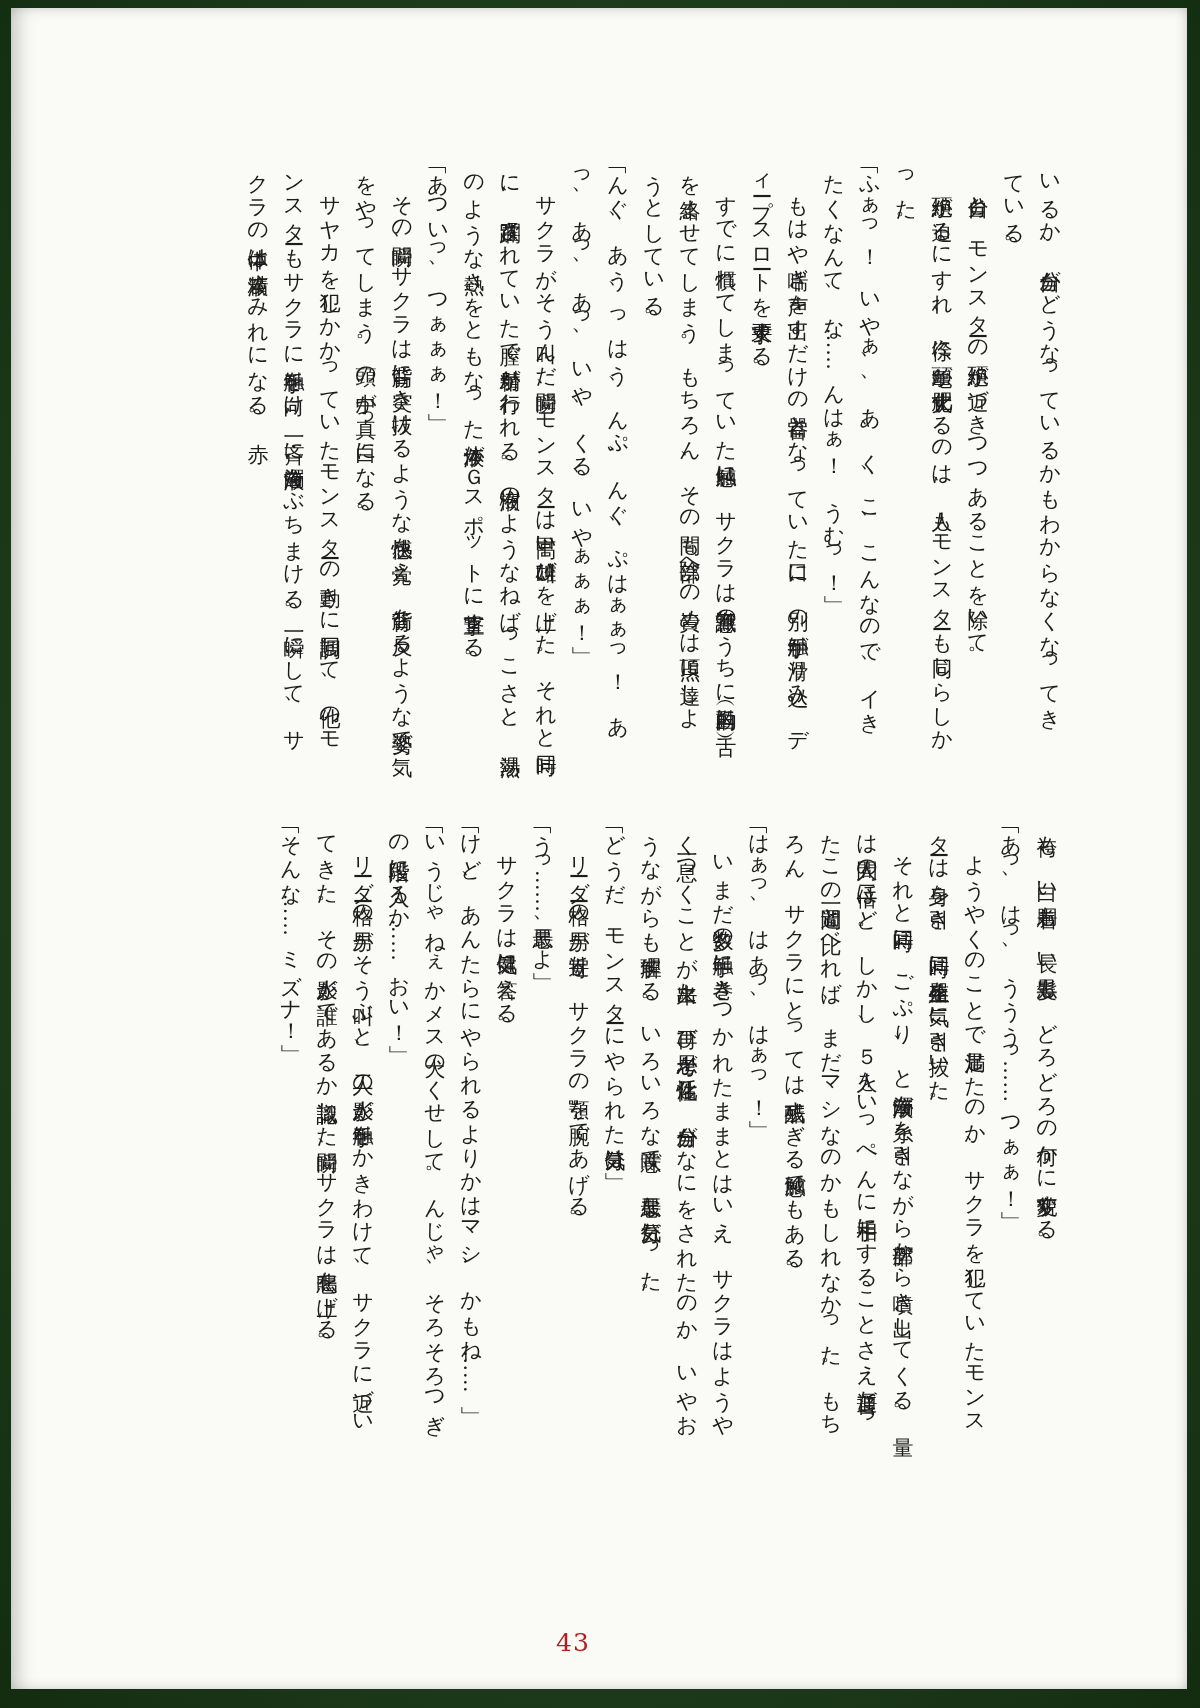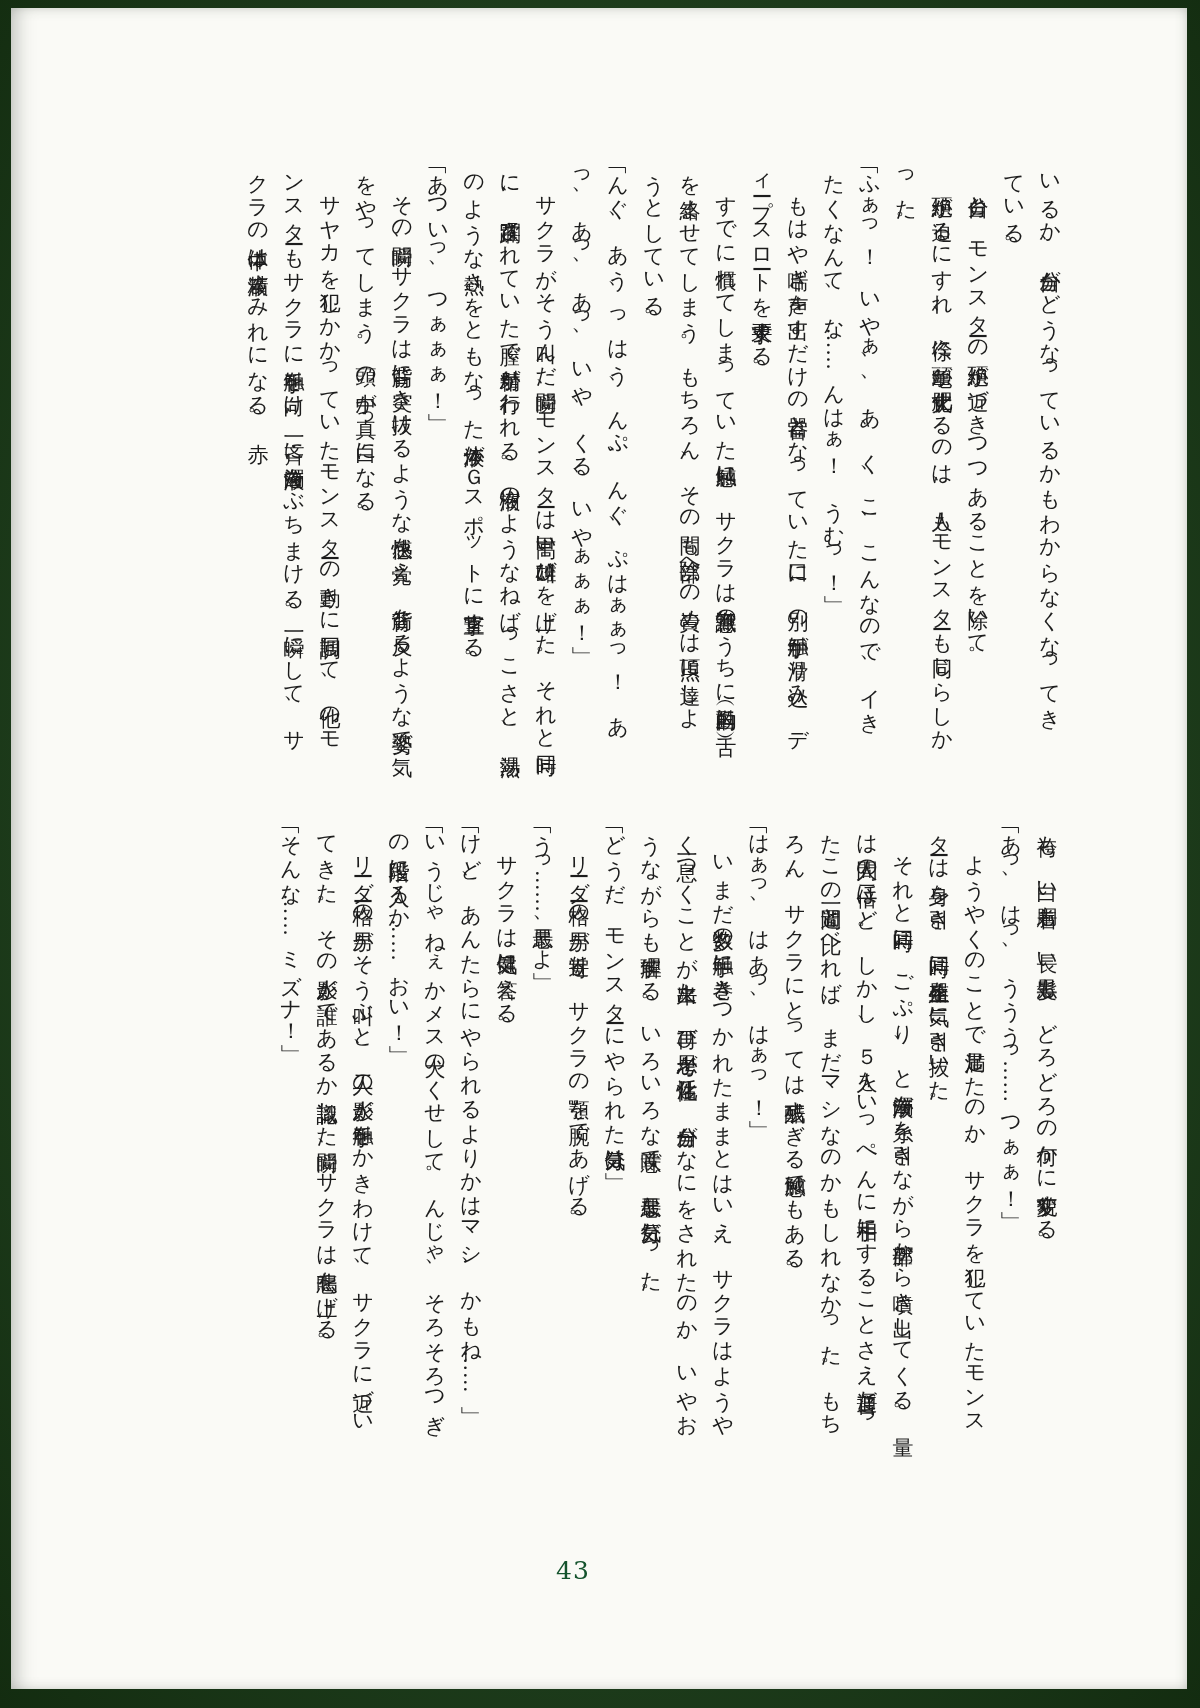--- a/index.html
+++ b/index.html
@@ -33,22 +33,22 @@
     line-height:36px;
     letter-spacing:.4px;
     color:#1c1c1c;
     white-space:normal;
   }
   .block-top{top:152px;right:119px;height:582px;}
   .block-bottom{top:812px;right:122px;height:606px;}
   .para{margin:0;padding:0;}
   .para.indent{text-indent:1em;}
   .page-number{
-    position:absolute;left:545px;top:1548px;
-    font-size:25px;color:#14532d;letter-spacing:1px;
+    position:absolute;left:545px;top:1620px;
+    font-size:25px;color:#b91c1c;letter-spacing:1px;
   }
 </style>
 </head>
 <body>
 
 <div class="scan">
   <div class="page">
     <div class="vblock block-top">
         <p class="para">いるか、自分がどうなっているかもわからなくなってきている。</p>
         <p class="para indent">自分と、モンスターの絶頂が近づきつつあることを除いて。</p>

